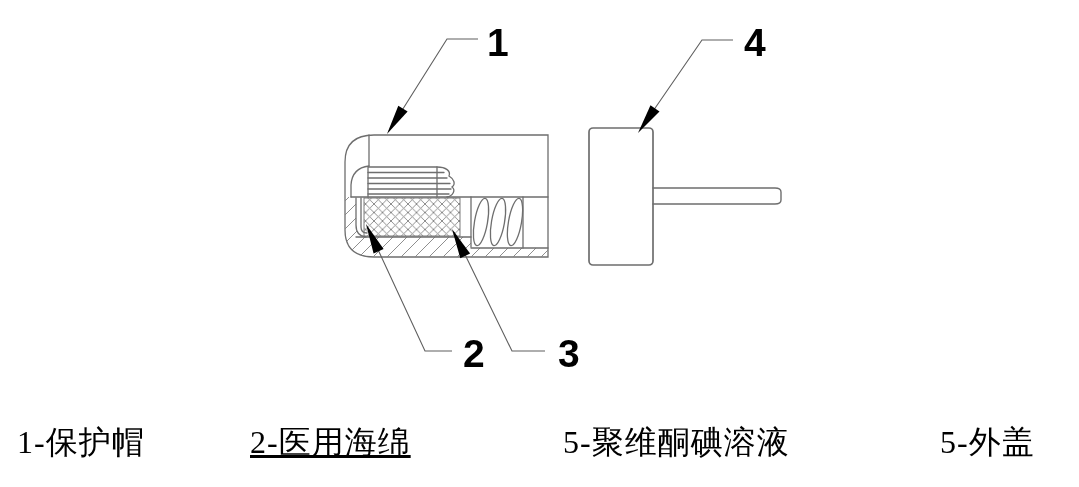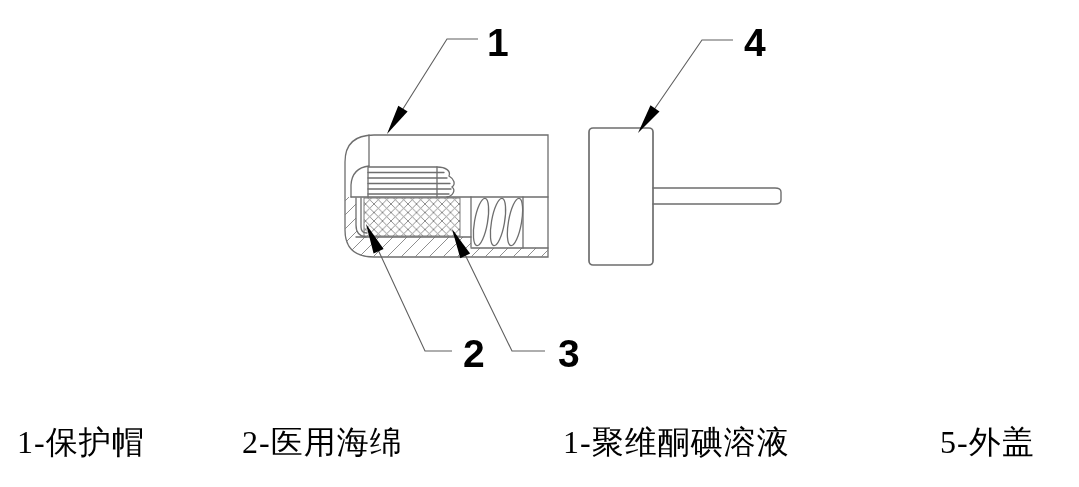--- a/index.html
+++ b/index.html
@@ -27,21 +27,21 @@
   }
   .legend-item {
     position: absolute;
     top: 421px;
     font-size: 32px;
     letter-spacing: 1px;
     color: #000000;
     white-space: nowrap;
   }
   #legend-item-1 { left: 17px; }
-  #legend-item-2 { left: 242px; }
+  #legend-item-2 { left: 250px; text-decoration: underline; }
   #legend-item-3 { left: 563px; }
   #legend-item-4 { left: 940px; }
 </style>
 </head>
 <body>
 
 <div id="canvas">
 
   <svg id="drawing-svg" width="1079" height="410" viewBox="0 0 1079 410">
     <defs>
@@ -114,17 +114,17 @@
         <text class="callout-num" x="463" y="367">2</text>
         <text class="callout-num" x="558" y="367">3</text>
         <text class="callout-num" x="744" y="56">4</text>
       </g>
     </g>
   </svg>
 
   <div>
     <div id="legend-item-1" class="legend-item">1-保护帽</div>
     <div id="legend-item-2" class="legend-item">2-医用海绵</div>
-    <div id="legend-item-3" class="legend-item">1-聚维酮碘溶液</div>
+    <div id="legend-item-3" class="legend-item">5-聚维酮碘溶液</div>
     <div id="legend-item-4" class="legend-item">5-外盖</div>
   </div>
 
 </div>
 
 </body></html>

